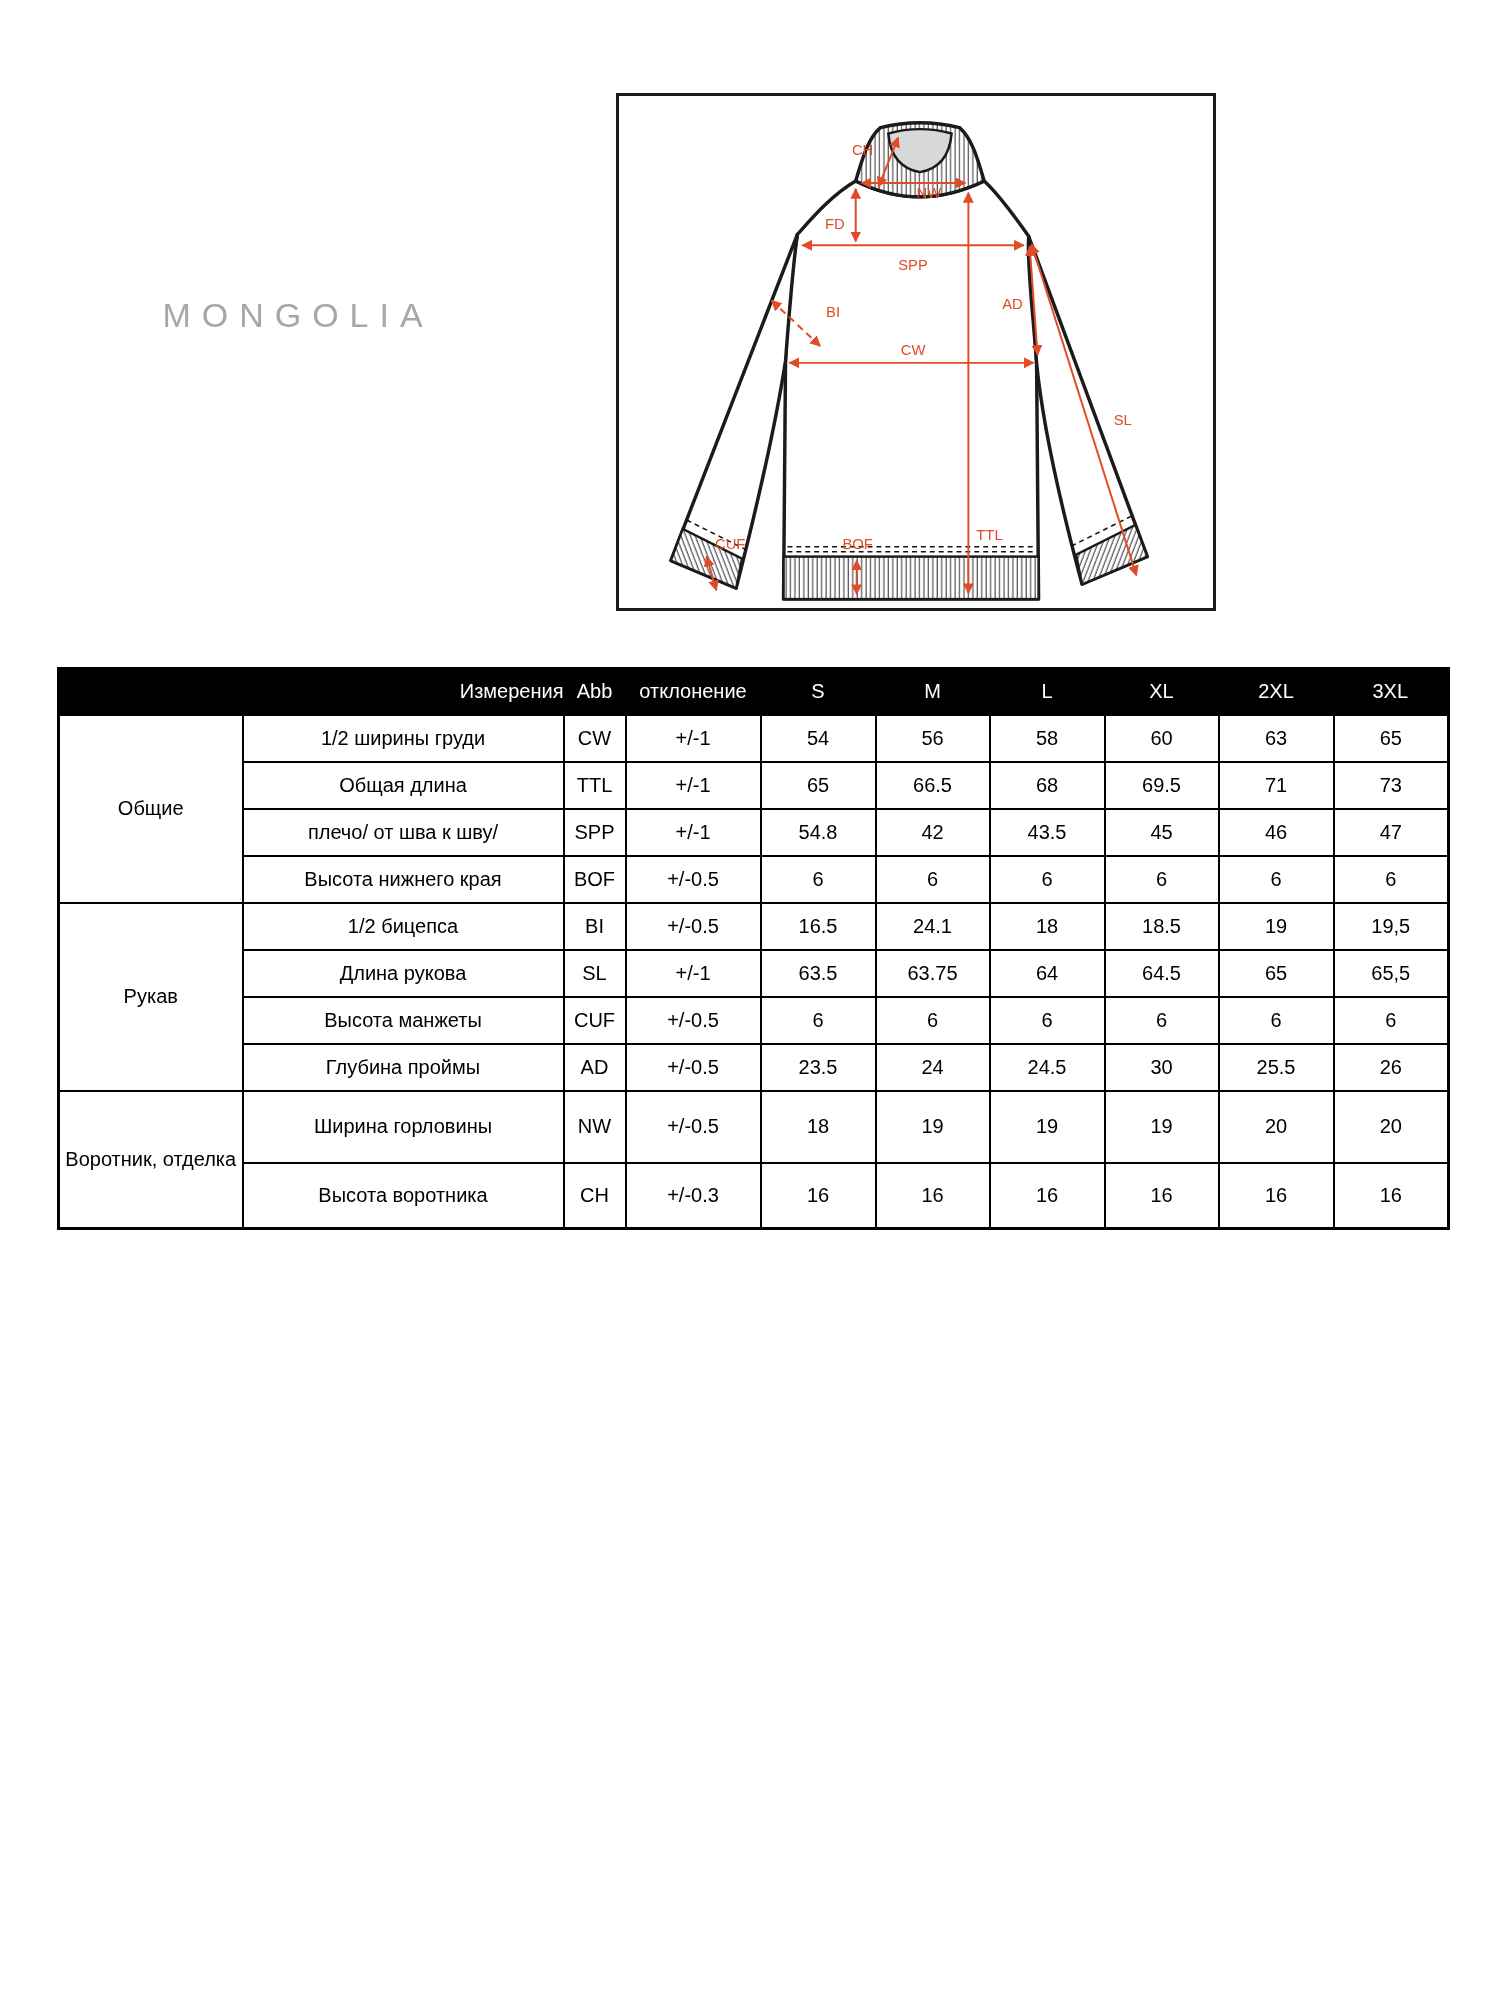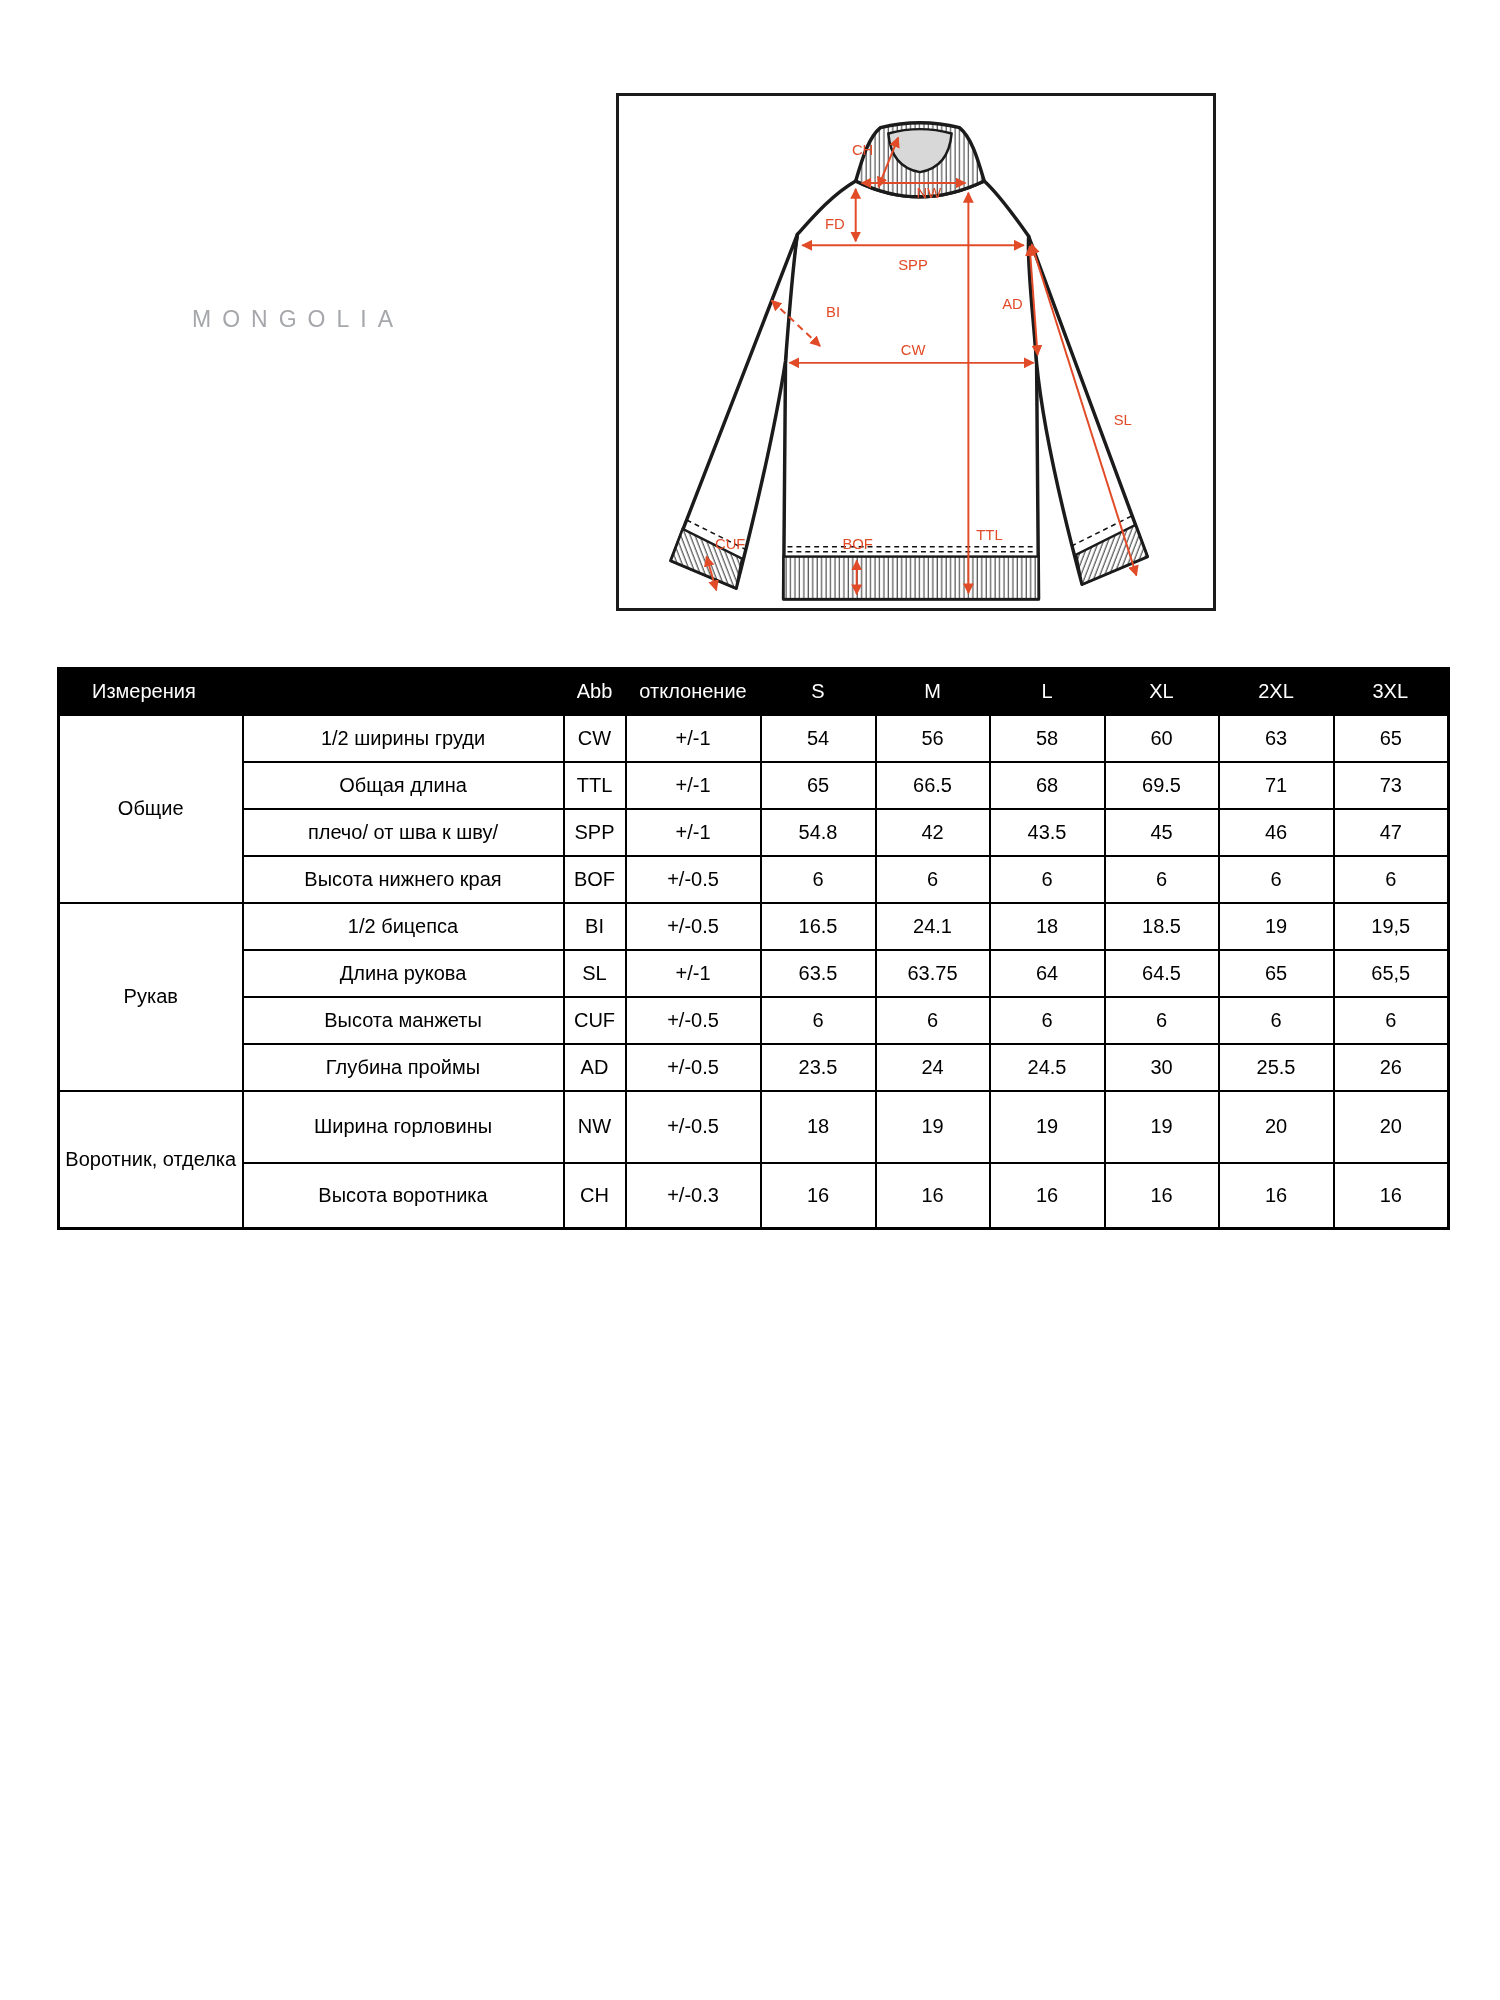--- a/index.html
+++ b/index.html
@@ -2,35 +2,35 @@
 <html><head>
 <meta charset="utf-8">
 <style>
   html,body{margin:0;padding:0;}
   .page{position:relative;width:1500px;height:2000px;background:#ffffff;overflow:hidden;
         font-family:"Liberation Sans", sans-serif;}
 
   
   .brand{position:absolute;left:110px;top:292px;width:376px;text-align:center;}
   .brand-name{font-size:92px;line-height:1.05;letter-spacing:6px;color:#8d8f92;font-weight:400;}
-  .brand-sub{font-size:23px;letter-spacing:11px;color:#a5a7aa;margin-top:14px;font-weight:400;}
+  .brand-sub{font-size:34px;letter-spacing:11px;color:#a5a7aa;margin-top:4px;font-weight:400;}
 
   
   .diagram{position:absolute;left:616px;top:93px;width:600px;height:518px;
            border:3px solid #1b1b1b;box-sizing:border-box;background:#fff;}
   .diagram svg{display:block;width:100%;height:100%;}
 
   
   table.spec{position:absolute;left:57px;top:667px;width:1390px;
              border-collapse:collapse;table-layout:fixed;
              border:3px solid #000;}
   table.spec th{background:#000;color:#fff;font-size:20px;font-weight:400;
                 padding:0;text-align:center;}
   table.spec tr.head{height:46px;}
-  table.spec th.th-meas{text-align:left;padding-left:32px;}
+  table.spec th.th-meas{text-align:right;padding-left:32px;}
   table.spec td{border:2px solid #000;font-size:20px;color:#000;text-align:center;
                 padding:0;background:#fff;vertical-align:middle;}
   td.cell-name{text-align:left;padding-left:10px;}
   td.cell-group{padding:0 18px;line-height:1.35;margin-left:44px;}
   tr.row-n{height:47px;}
   tr.row-nw{height:72px;}
   tr.row-ch{height:66px;}
   tr.row-sep td{border-top:1px solid #be185d;}
   td.vfirst{border-left:3px solid #000;}
 </style>

